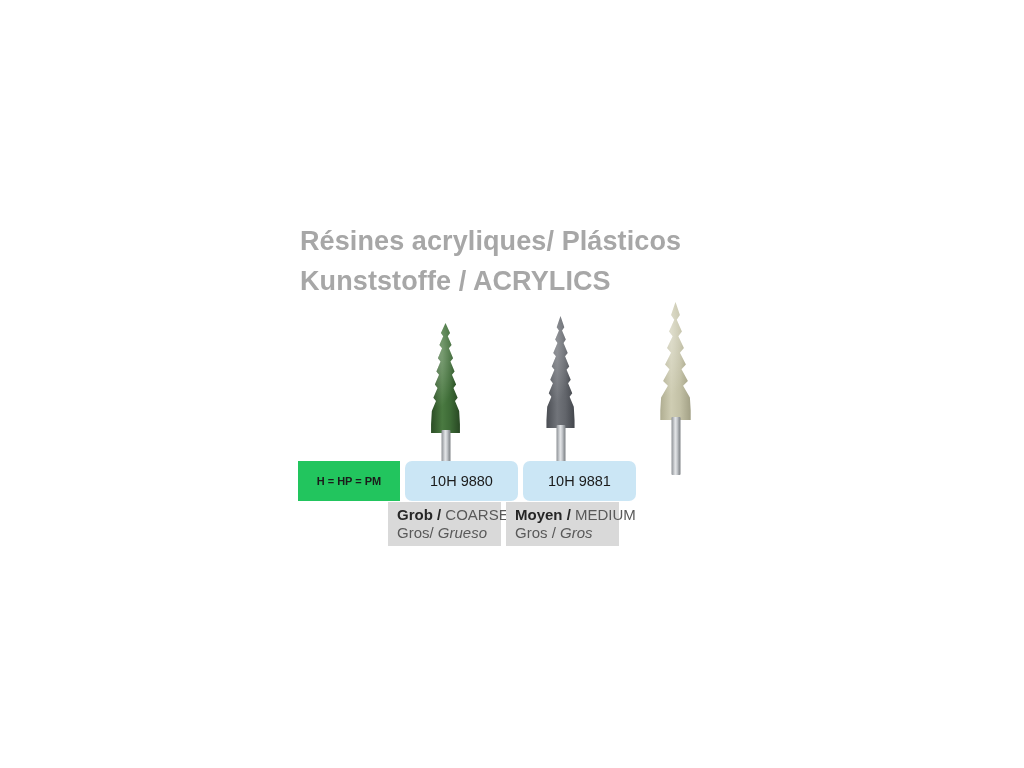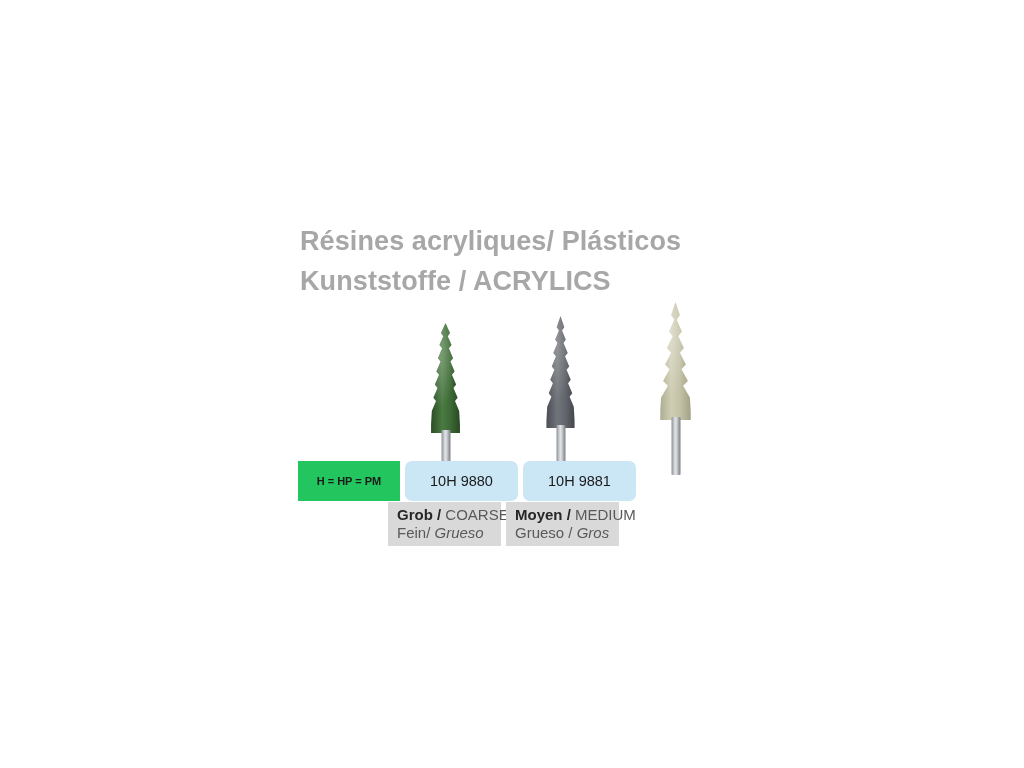--- a/index.html
+++ b/index.html
@@ -249,31 +249,31 @@
   <div class="row row-grit">
 
     <div class="cell-hp-spacer"></div>
     <div class="gap"></div>
 
     <div class="cell cell-grit">
       <div class="grit-line">
         <span class="strong">Grob</span><span class="strong"> / </span><span>COARSE</span>
       </div>
       <div class="grit-line">
-        <span>Fein/ </span><span class="ital">Grueso</span>
+        <span>Gros/ </span><span class="ital">Grueso</span>
       </div>
     </div>
     <div class="gap"></div>
 
     <div class="cell cell-grit">
       <div class="grit-line">
         <span class="strong">Moyen</span><span class="strong"> / </span><span>MEDIUM</span>
       </div>
       <div class="grit-line">
-        <span>Grueso / </span><span class="ital">Gros</span>
+        <span>Gros / </span><span class="ital">Gros</span>
       </div>
     </div>
     <div class="gap"></div>
 
 
   </div>
 
 </div>
 
 </body></html>

